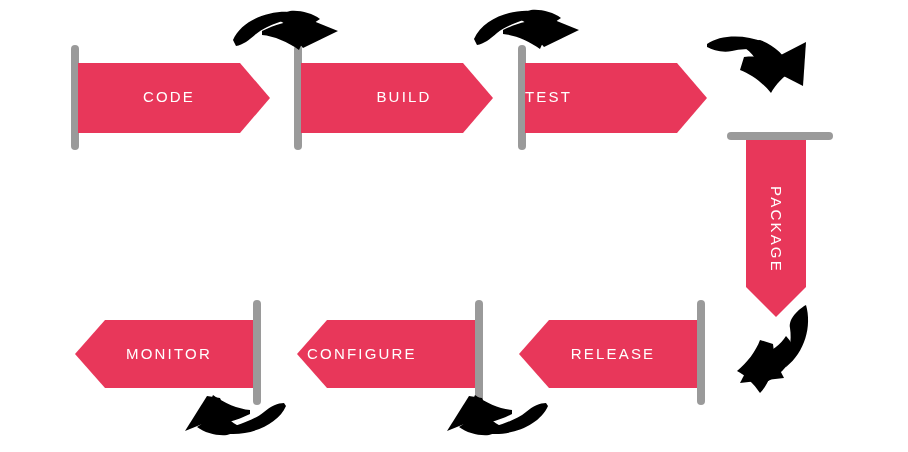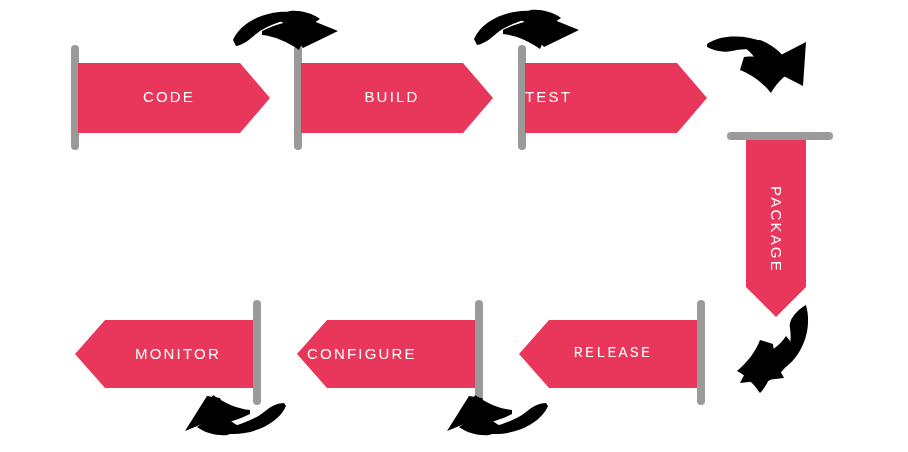--- a/index.html
+++ b/index.html
@@ -206,25 +206,25 @@
                C 232 423, 212 427, 196 423
                C 202 413, 210 403, 213 395
                C 224 403, 238 409, 250 410
                Z"></path>
     </g>
 
   </svg>
 
   <div class="stage-label" style="left:78px; top:88px; width:182px; text-align:center;">CODE</div>
 
-  <div class="stage-label" style="left:301px; top:88px; width:182px; text-align:center;">BUILD</div>
+  <div class="stage-label" style="left:301px; top:88px; width:182px; text-align:center;padding-left:12px;">BUILD</div>
 
   <div class="stage-label" style="left:525px; top:88px; width:172px; text-align:left;">TEST</div>
 
   <div class="stage-label vert-label" style="left:686px; top:221px; width:180px; text-align:center; transform:rotate(90deg);">PACKAGE</div>
 
-  <div class="stage-label" style="left:529px; top:345px; width:168px; text-align:center;font-family:Liberation Mono, monospace;">RELEASE</div>
+  <div class="stage-label" style="left:529px; top:345px; width:168px; text-align:center;">RELEASE</div>
 
   <div class="stage-label" style="left:307px; top:345px; width:168px; text-align:left;">CONFIGURE</div>
 
-  <div class="stage-label" style="left:94px; top:345px; width:168px; text-align:center;">MONITOR</div>
+  <div class="stage-label" style="left:85px; top:345px; width:168px; text-align:center;">MONITOR</div>
 
 </div>
 
 </body></html>

